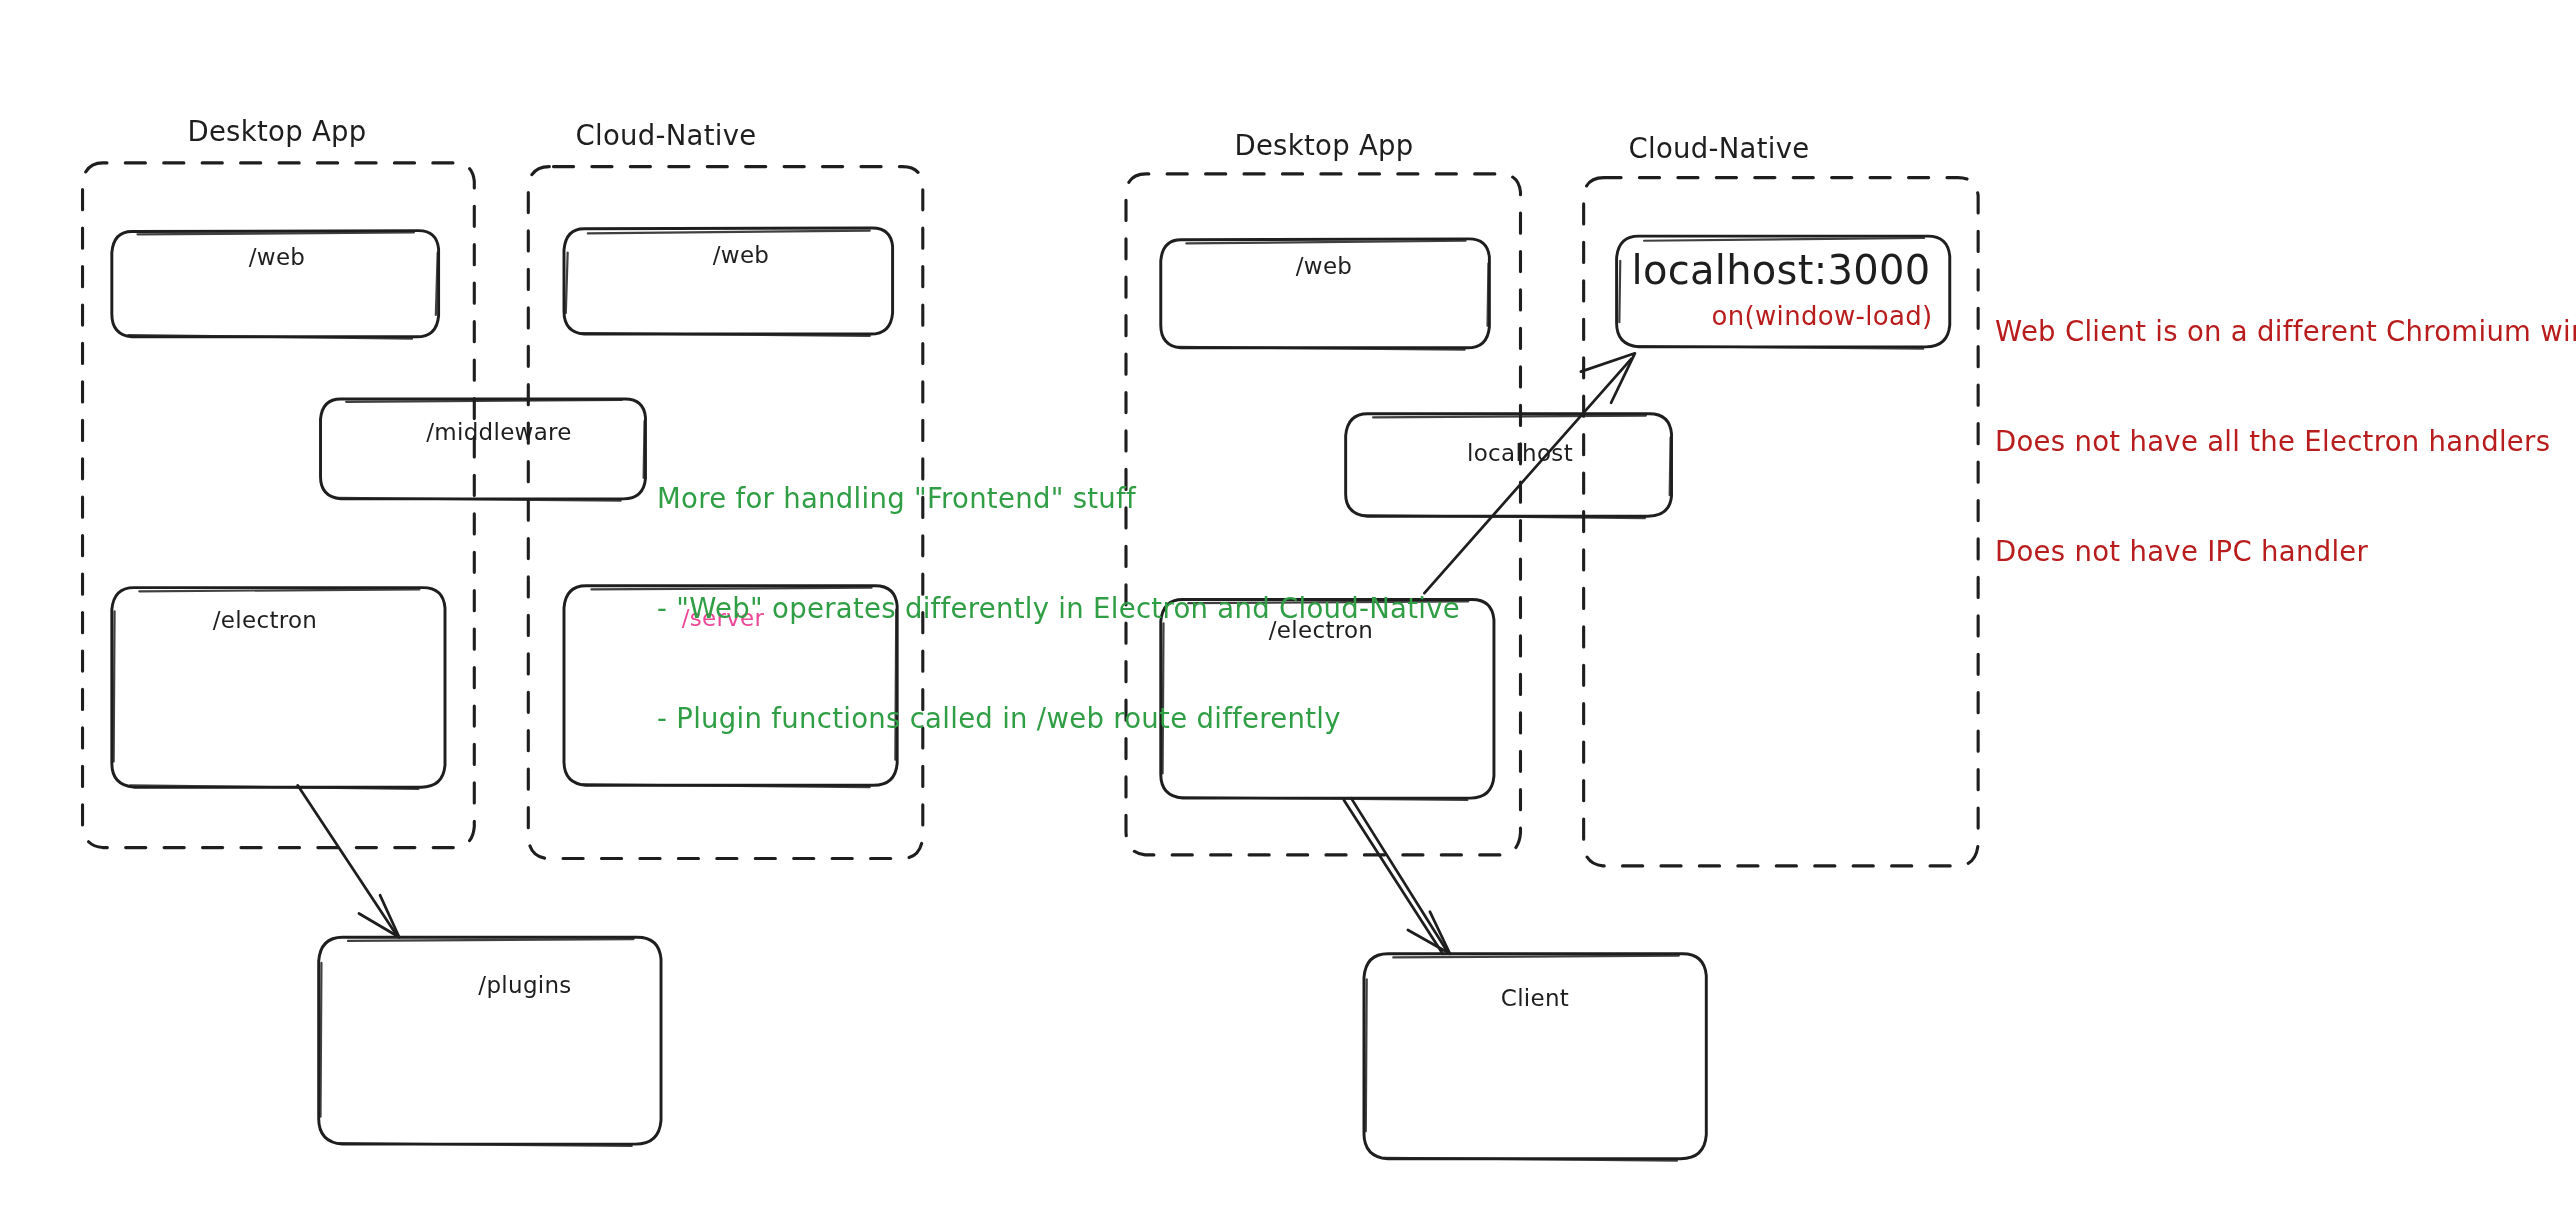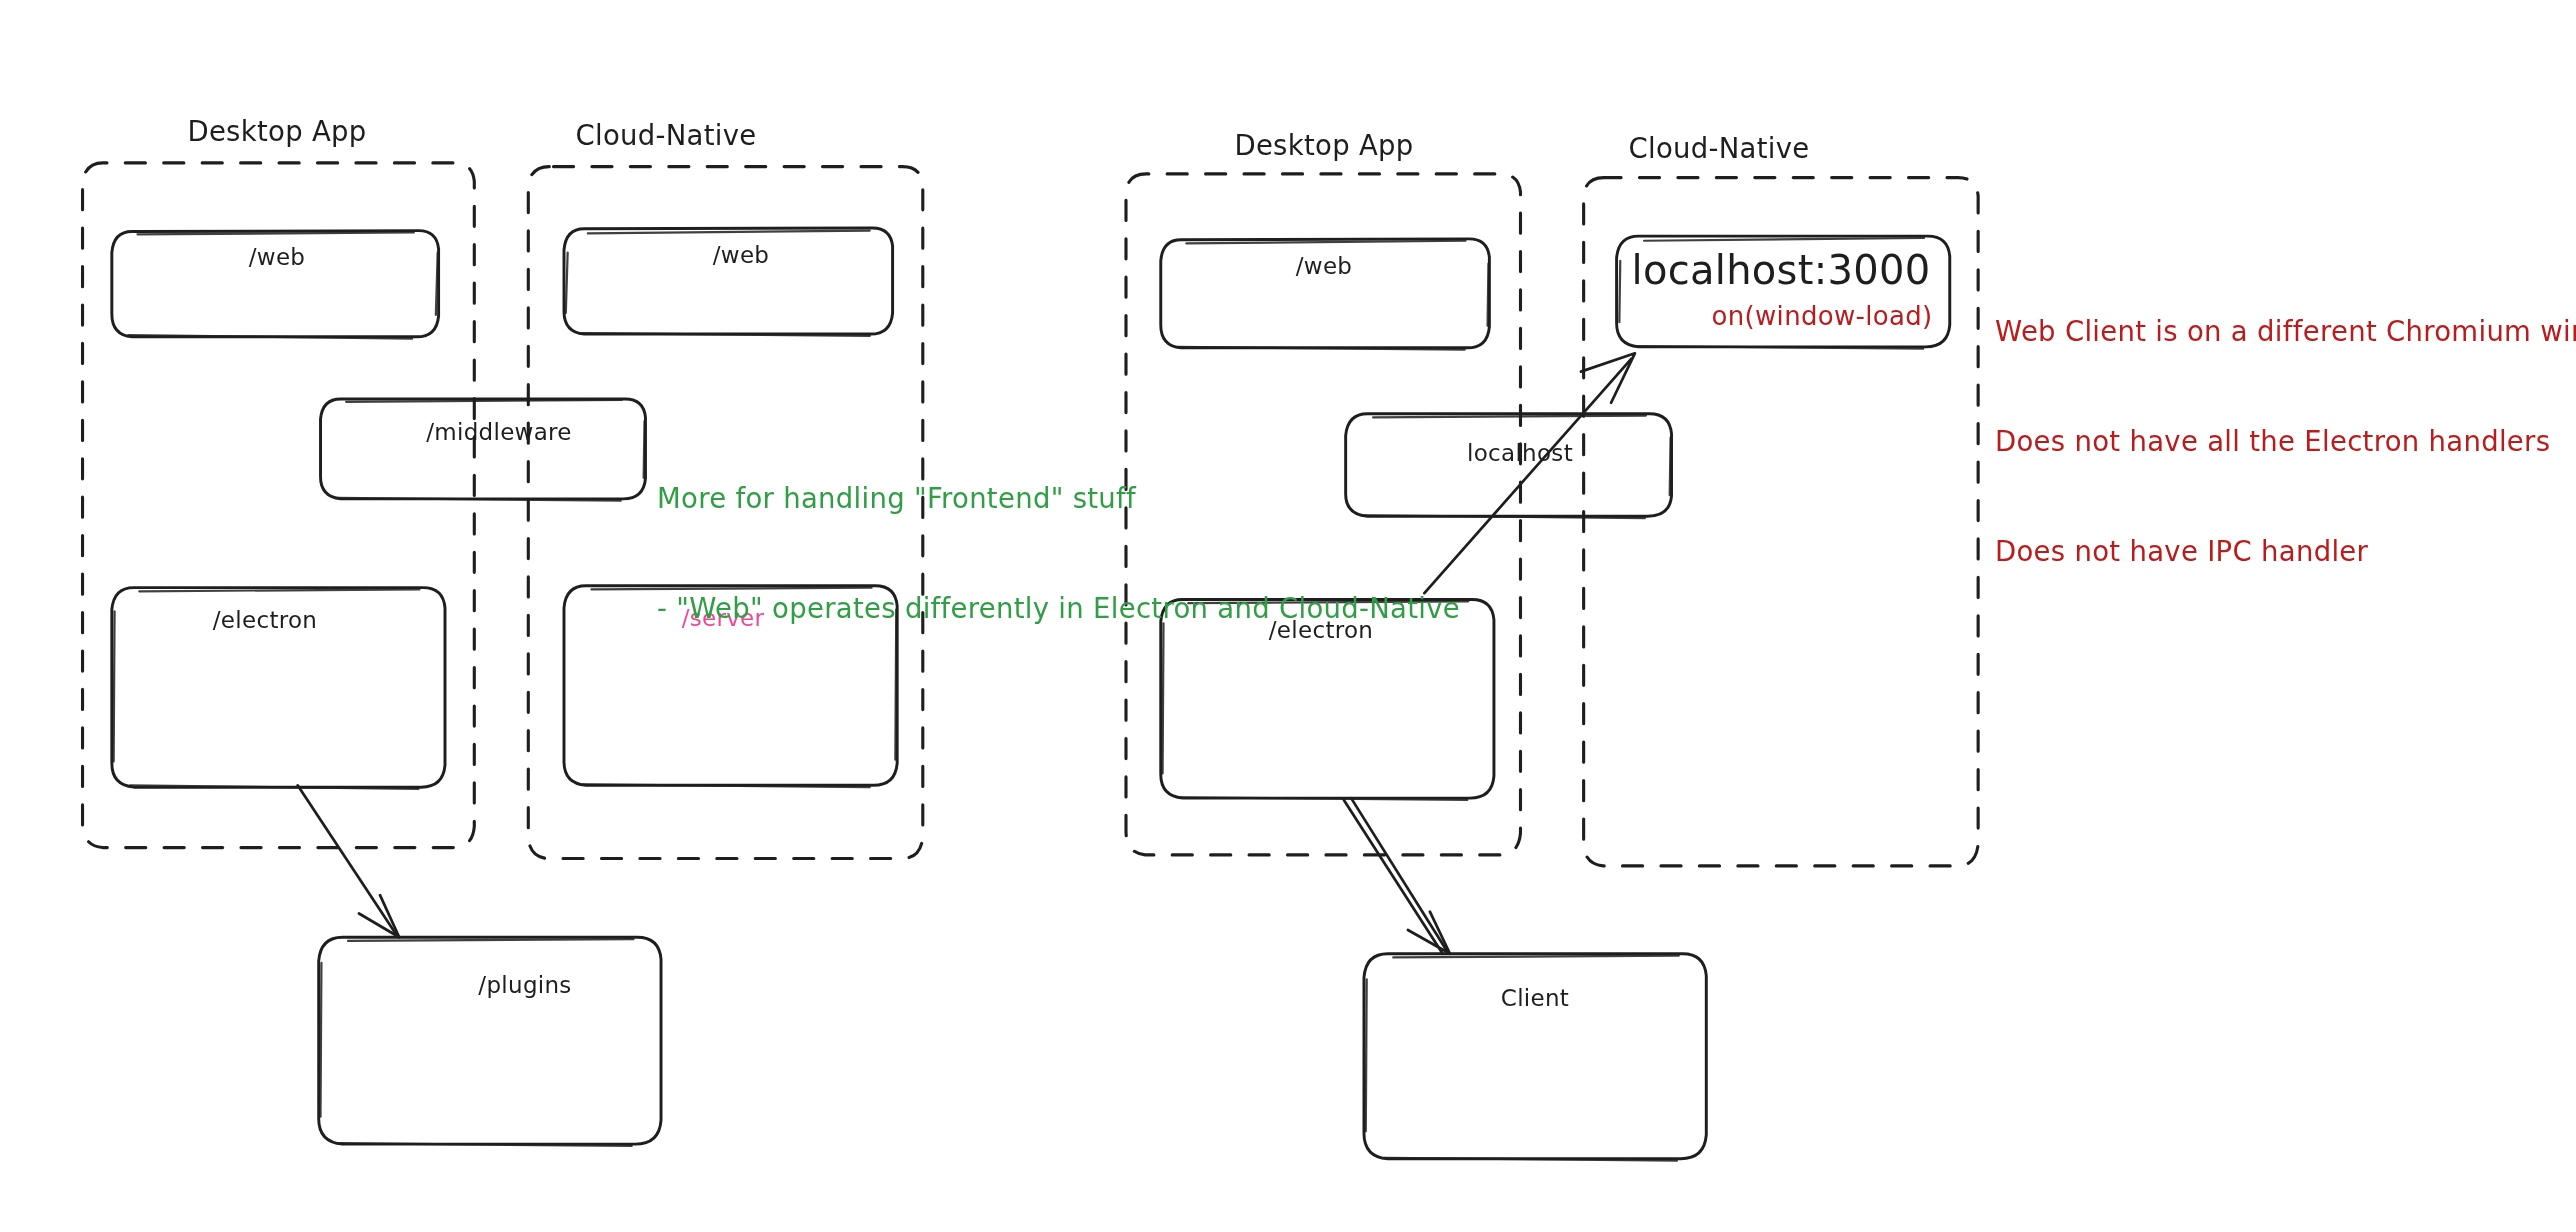--- a/index.html
+++ b/index.html
@@ -152,20 +152,21 @@
 
 <div class="lbl box-title ctr" style="left:265px;top:608px;">/electron</div>
 
 <div class="lbl box-title ctr txt-red" style="left:723px;top:606px;">/server</div>
 
 <div class="lbl box-title ctr" style="left:525px;top:973px;">/plugins</div>
 
 <div class="lbl note note-green" style="left:657px;top:407px;">
   <div>More for handling "Frontend" stuff</div>
   <div>- "Web" operates differently in Electron and Cloud-Native</div>
+  <div>- Plugin functions called in /web route differently</div>
 </div>
 
 <div class="lbl grp-title ctr" style="left:1324px;top:131px;">Desktop App</div>
 
 <div class="lbl grp-title ctr" style="left:1719px;top:134px;">Cloud-Native</div>
 
 <div class="lbl box-title ctr" style="left:1324px;top:254px;">/web</div>
 
 <div class="lbl box-title-lg ctr" style="left:1781px;top:249px;">localhost:3000</div>
 

